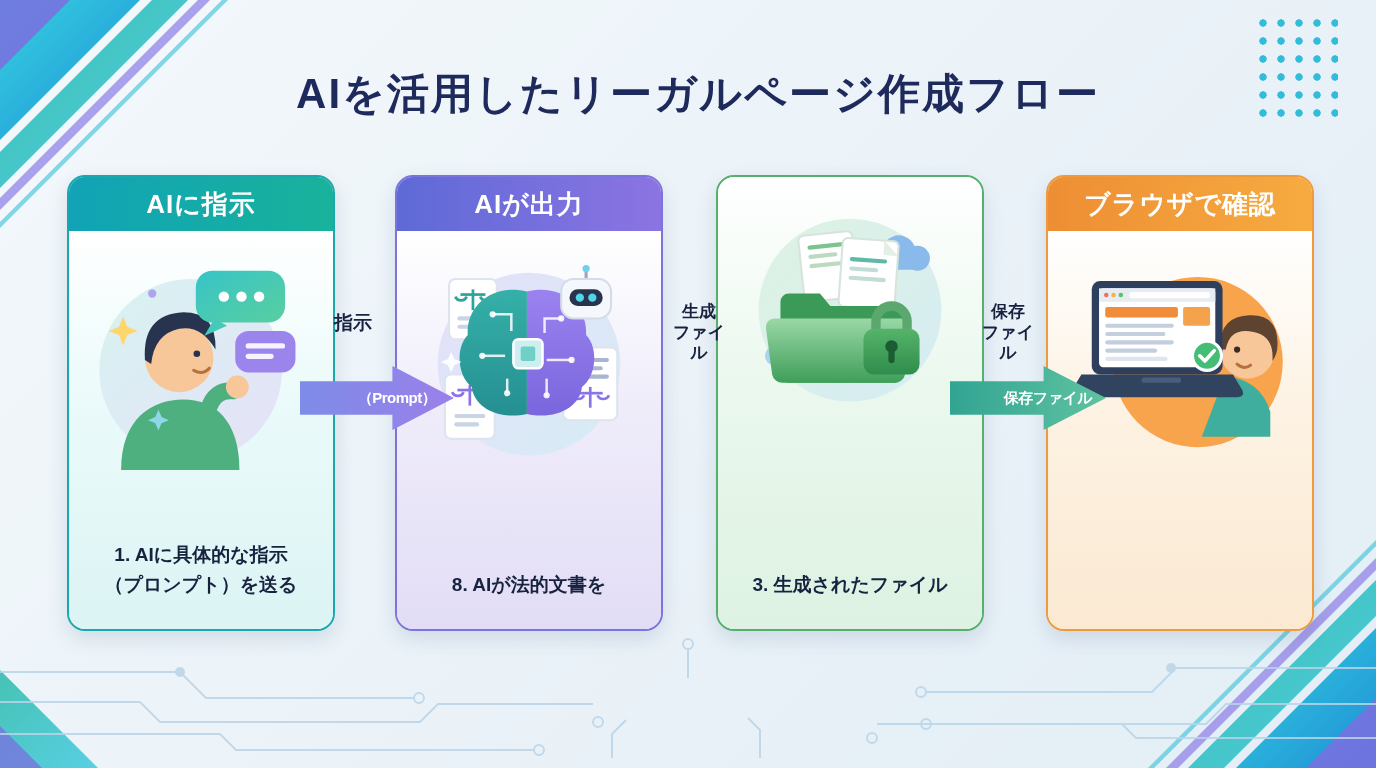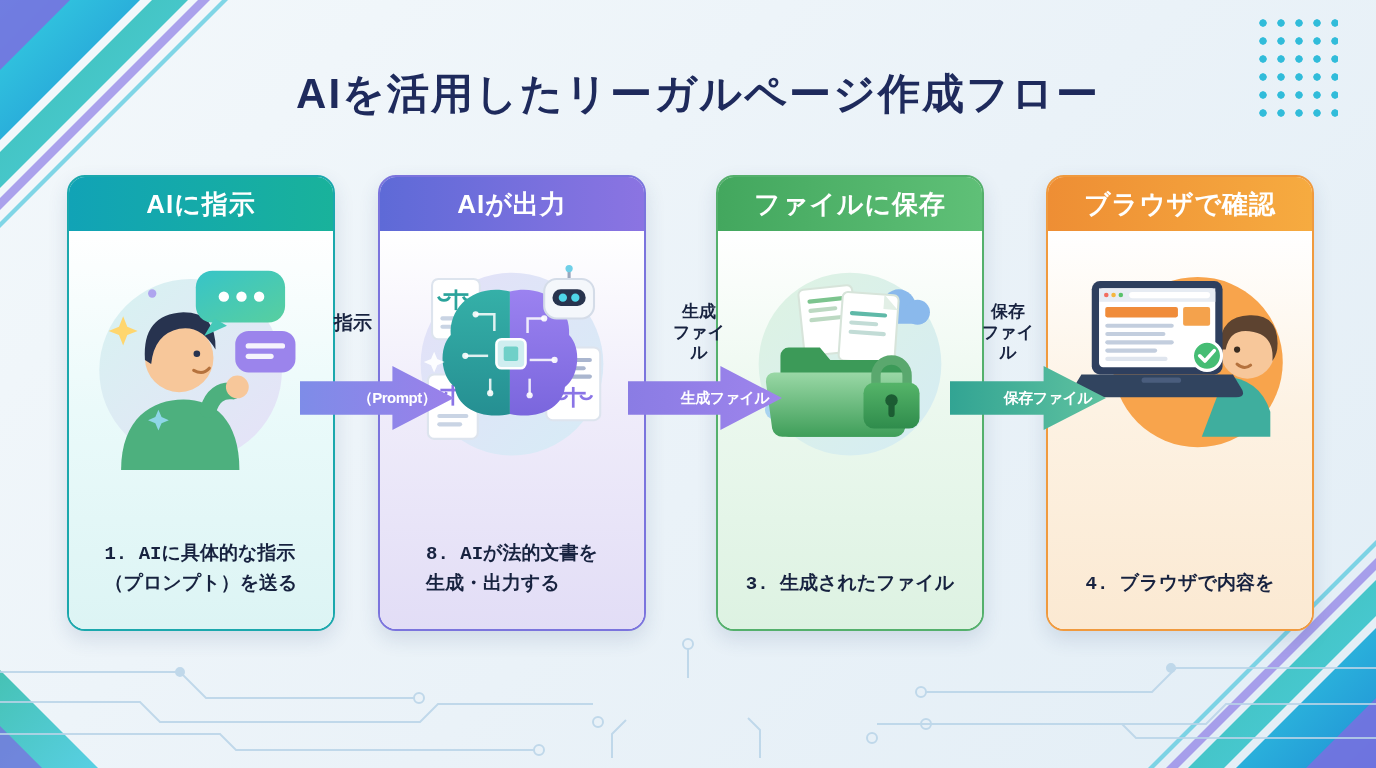--- a/index.html
+++ b/index.html
@@ -34,26 +34,26 @@
   .card .card-header{
     height:54px;flex:0 0 54px;display:flex;align-items:center;justify-content:center;
     color:#fff;font-size:26px;font-weight:700;letter-spacing:1px;
   }
   .card .card-body{
     flex:1;display:flex;flex-direction:column;align-items:center;
     justify-content:space-between;padding:14px 8px 30px;
   }
   .illus{width:218px;height:232px;flex:0 0 auto;}
   .caption{
-    font-size:19px;font-weight:700;color:#17223f;text-align:left;line-height:1.55;font-family:Liberation Mono, monospace;
+    font-size:19px;font-weight:700;color:#17223f;text-align:center;line-height:1.55;
   }
   .c1{left:67px;border-color:#1ba8ad;}
   .c1 .card-header{background:linear-gradient(90deg,#11a3b6,#19b29b);}
   .c1 .card-body{background:linear-gradient(180deg,#ffffff 0%,#eafafa 45%,#dcf4f4 100%);}
-  .c2{left:378px;border-color:#7b74dd;}
+  .c2{left:395px;border-color:#7b74dd;}
   .c2 .card-header{background:linear-gradient(90deg,#5e6ad7,#8b74e2);}
   .c2 .card-body{background:linear-gradient(180deg,#ffffff 0%,#efecfa 45%,#e2ddf6 100%);}
   .c3{left:716px;border-color:#54b06c;}
   .c3 .card-header{background:linear-gradient(90deg,#43a75e,#5fc077);}
   .c3 .card-body{background:linear-gradient(180deg,#ffffff 0%,#ebf8ee 45%,#ddf2e2 100%);}
   .c4{left:1046px;border-color:#f09a3e;}
   .c4 .card-header{background:linear-gradient(90deg,#ee8e34,#f6ab40);}
   .c4 .card-body{background:linear-gradient(180deg,#ffffff 0%,#fdf2e3 45%,#fbe9d2 100%);}
   
   .arrow{
@@ -268,27 +268,25 @@
           <circle cx="26" cy="2" r="3.5" fill="#6fd0e8"></circle>
           <rect x="2" y="12" width="48" height="38" rx="12" fill="#f4f7fb" stroke="#d4dce8" stroke-width="2"></rect>
           <rect x="10" y="22" width="32" height="16" rx="8" fill="#28344e"></rect>
           <circle cx="20" cy="30" r="4" fill="#4fd6e8"></circle>
             <circle cx="32" cy="30" r="4" fill="#4fd6e8"></circle>
         </g>
         <path d="M30,96 l3,7 7,3 -7,3 -3,7 -3,-7 -7,-3 7,-3 Z" fill="#fff" opacity=".9"></path>
       </svg>
       <div class="caption">
         <div>8. AIが法的文書を</div>
-        <div>生成・出力する</div>
       </div>
     </div>
   </div>
 
   <div class="card c3">
-    <div class="card-header">ファイルに保存</div>
     <div class="card-body">
       <svg class="illus" viewBox="0 0 210 210">
         <defs>
           <linearGradient id="g3bg" x1="0" y1="0" x2="1" y2="1">
             <stop offset="0" stop-color="#def3e2"></stop>
               <stop offset="1" stop-color="#d5ecf4"></stop>
           </linearGradient>
           <linearGradient id="g3front" x1="0" y1="0" x2="0" y2="1">
             <stop offset="0" stop-color="#9ad8a6"></stop>
               <stop offset="1" stop-color="#3f9e59"></stop>
@@ -372,36 +370,32 @@
         <g>
           <circle cx="131" cy="100" r="14" fill="#45bd74" stroke="#fff" stroke-width="3"></circle>
           <path d="M124,100 l5,5 l9,-10" stroke="#fff" stroke-width="3.5" fill="none" stroke-linecap="round" stroke-linejoin="round"></path>
         </g>
         <g>
           <path d="M10,118 h146 l9,15 q3,7 -6,7 h-152 q-9,0 -6,-7 Z" fill="#31445f"></path>
           <rect x="68" y="121" width="38" height="5" rx="2.5" fill="#4a5d7d"></rect>
         </g>
       </svg>
       <div class="caption">
-        <div>4. ブラウザで内容を</div>
       </div>
     </div>
   </div>
 
   <div class="arrow-top-label t1">指示</div>
   <div class="arrow a1">
     <span class="arrow-body-label">（Prompt）</span>
   </div>
 
   <div class="arrow-top-label t2">生成
 ファイ
 ル</div>
-  <div class="arrow a2">
-    <span class="arrow-body-label">生成ファイル</span>
-  </div>
 
   <div class="arrow-top-label t3">保存
 ファイ
 ル</div>
   <div class="arrow a3">
     <span class="arrow-body-label">保存ファイル</span>
   </div>
 
 </div>
 

